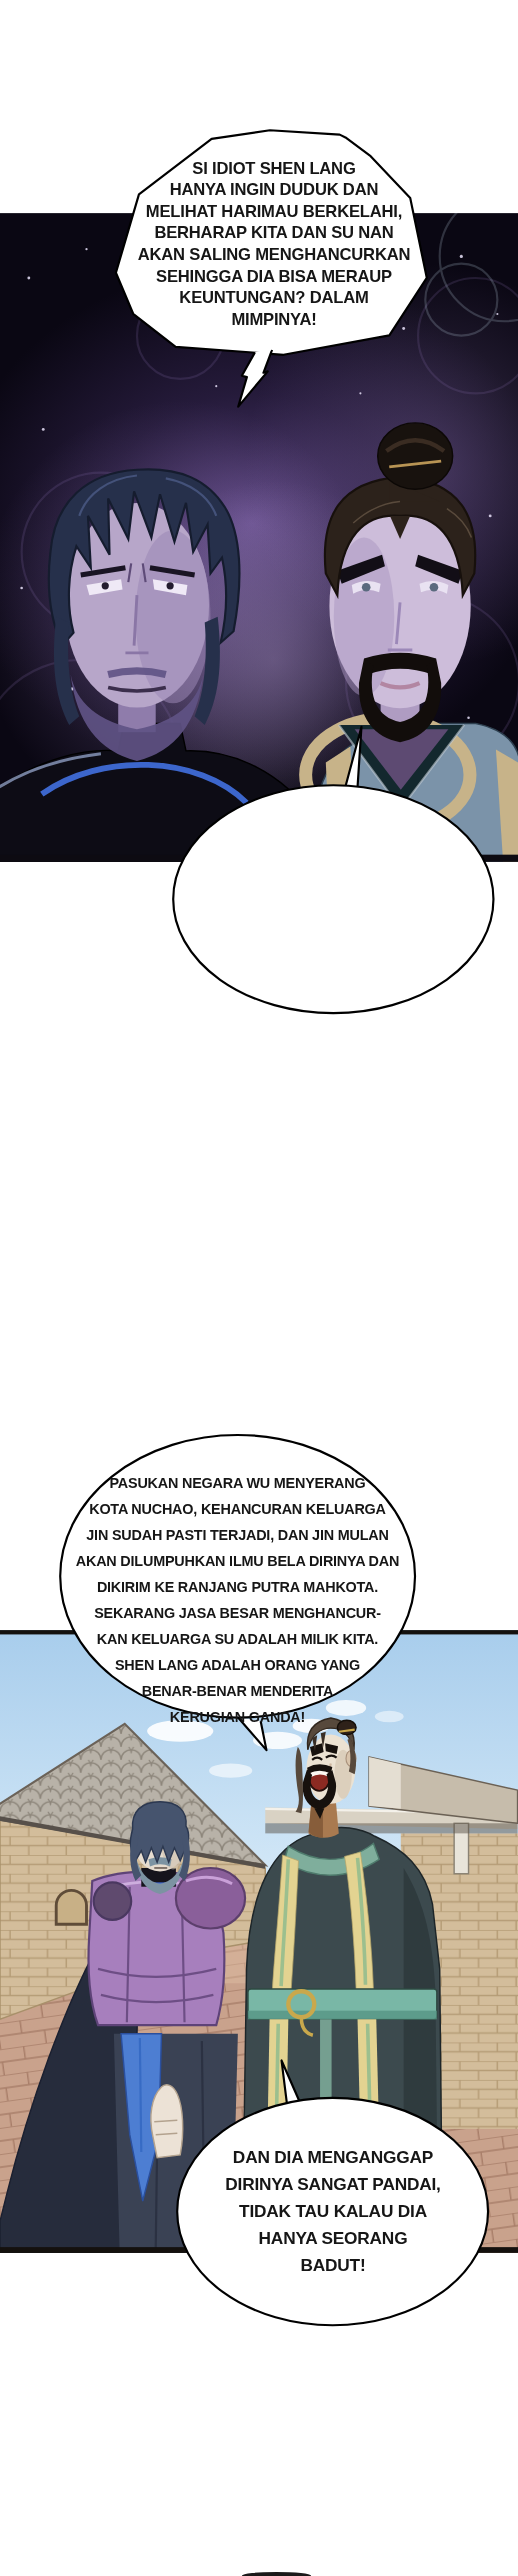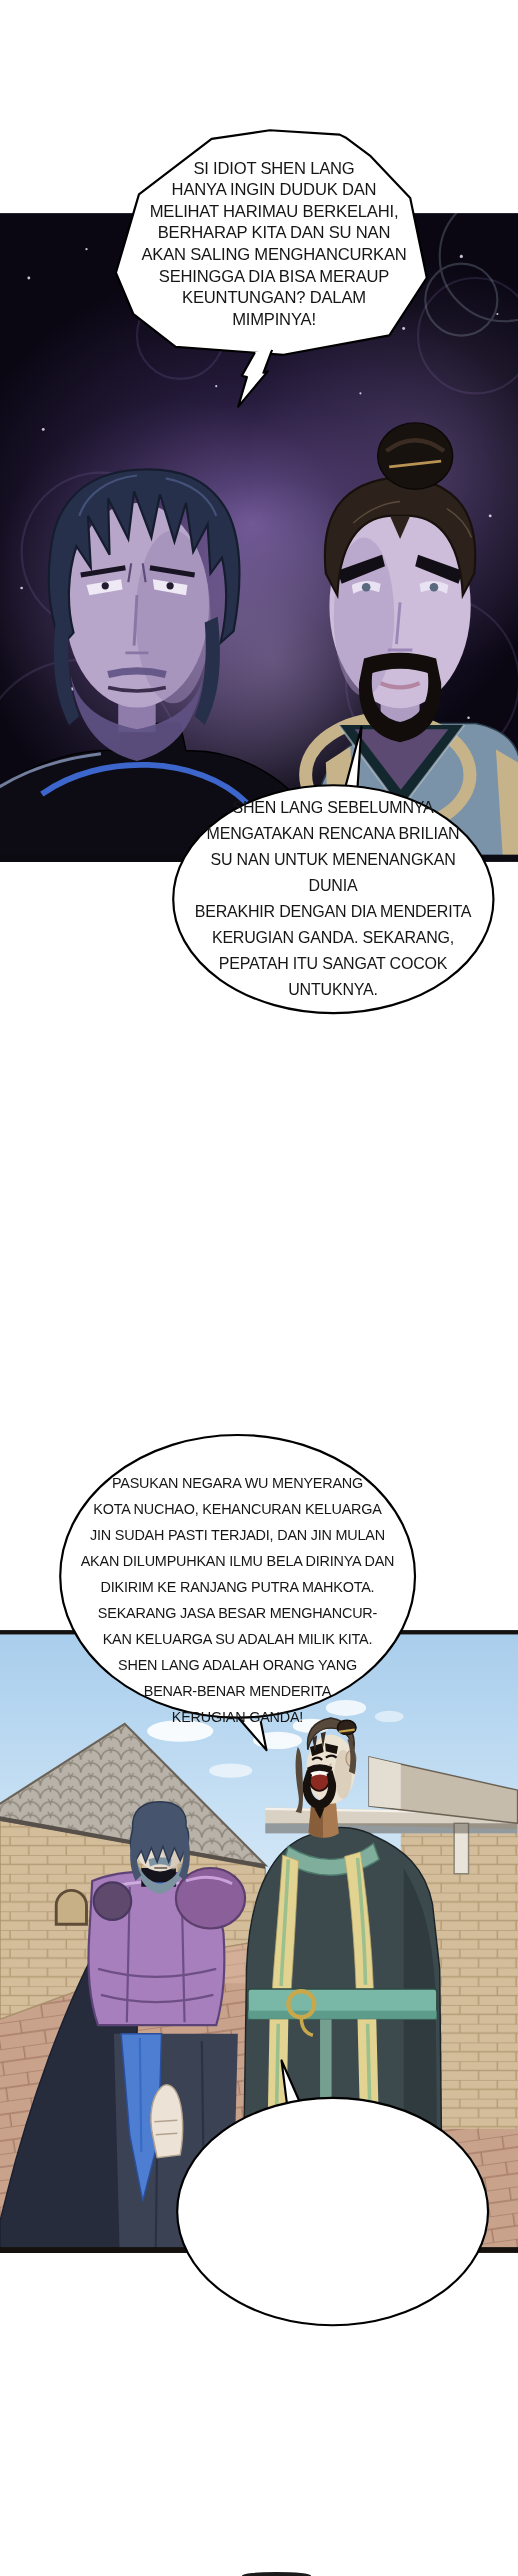--- a/index.html
+++ b/index.html
@@ -5,21 +5,21 @@
   html,body{margin:0;padding:0;background:#ffffff;}
   .page{position:relative;width:519px;height:2576px;background:#ffffff;overflow:hidden;
         font-family:"Liberation Sans","DejaVu Sans",sans-serif;}
   .panel{position:absolute;left:0;width:519px;overflow:hidden;z-index:1;}
   .panel svg{display:block;}
   .panel-1{top:213px;height:649px;}
   .panel-2{top:1630px;height:623px;}
   .bubble{position:absolute;z-index:2;}
   .bubble svg{position:absolute;left:0;top:0;}
   .bubble-text{position:absolute;display:flex;align-items:center;justify-content:center;
-      text-align:center;white-space:pre-line;font-weight:400;color:#161616;
+      text-align:center;white-space:pre-line;font-weight:700;color:#161616;
       letter-spacing:-0.2px;z-index:3;}
   .bubble-1{left:108px;top:86px;width:331px;height:339px;}
   .bt1{left:29px;top:50px;width:274px;height:216px;font-size:16.6px;line-height:21.6px;}
   .bubble-2{left:166px;top:721px;width:339px;height:303px;}
   .bt2{left:20px;top:68px;width:294px;height:219px;font-size:16px;line-height:26px;}
   .bubble-3{left:53px;top:1427px;width:375px;height:339px;}
   .bt3{left:13px;top:19.5px;width:343px;height:259px;font-size:14.4px;line-height:26px;margin-top:24px;}
   .bubble-4{left:170px;top:2046px;width:331px;height:288px;}
   .bt4{left:13px;top:61px;width:300px;height:209px;font-size:17.3px;line-height:27px;}
   .bottom-mark{position:absolute;left:242px;top:2572px;width:69px;height:3.6px;background:#1a1a1a;
@@ -284,27 +284,20 @@
 SEHINGGA DIA BISA MERAUP
 KEUNTUNGAN? DALAM
 MIMPINYA!</div>
   </div>
 
   <div class="bubble bubble-2">
     <svg width="339" height="303" viewBox="0 0 470 420">
       <path d="M265,100 L271,8 L245,105" fill="#ffffff" stroke="#000000" stroke-width="3" stroke-linejoin="round"></path>
       <ellipse cx="232" cy="247" rx="222" ry="158" fill="#ffffff" stroke="#000000" stroke-width="3"></ellipse>
     </svg>
-    <div class="bubble-text bt2">SHEN LANG SEBELUMNYA
-MENGATAKAN RENCANA BRILIAN
-SU NAN UNTUK MENENANGKAN DUNIA
-BERAKHIR DENGAN DIA MENDERITA
-KERUGIAN GANDA. SEKARANG,
-PEPATAH ITU SANGAT COCOK
-UNTUKNYA.</div>
   </div>
 
   <div class="bubble bubble-3">
     <svg width="375" height="339" viewBox="0 0 520 470">
       <path d="M256,402 L296,448 L288,408" fill="#ffffff" stroke="#000000" stroke-width="3" stroke-linejoin="round"></path>
       <ellipse cx="256" cy="207" rx="246" ry="196" fill="#ffffff" stroke="#000000" stroke-width="3"></ellipse>
     </svg>
     <div class="bubble-text bt3">PASUKAN NEGARA WU MENYERANG
 KOTA NUCHAO, KEHANCURAN KELUARGA
 JIN SUDAH PASTI TERJADI, DAN JIN MULAN
@@ -315,17 +308,22 @@
 SHEN LANG ADALAH ORANG YANG
 BENAR-BENAR MENDERITA
 KERUGIAN GANDA!</div>
   </div>
 
   <div class="bubble bubble-4">
     <svg width="331" height="288" viewBox="0 0 460 400">
       <path d="M184,86 L155,20 L164,92" fill="#ffffff" stroke="#000000" stroke-width="3" stroke-linejoin="round"></path>
       <ellipse cx="226" cy="230" rx="216" ry="158" fill="#ffffff" stroke="#000000" stroke-width="3"></ellipse>
     </svg>
+    <div class="bubble-text bt4">DAN DIA MENGANGGAP
+DIRINYA SANGAT PANDAI,
+TIDAK TAU KALAU DIA
+HANYA SEORANG
+BADUT!</div>
   </div>
 
   <div class="bottom-mark"></div>
 </div>
 
 
 </body></html>

